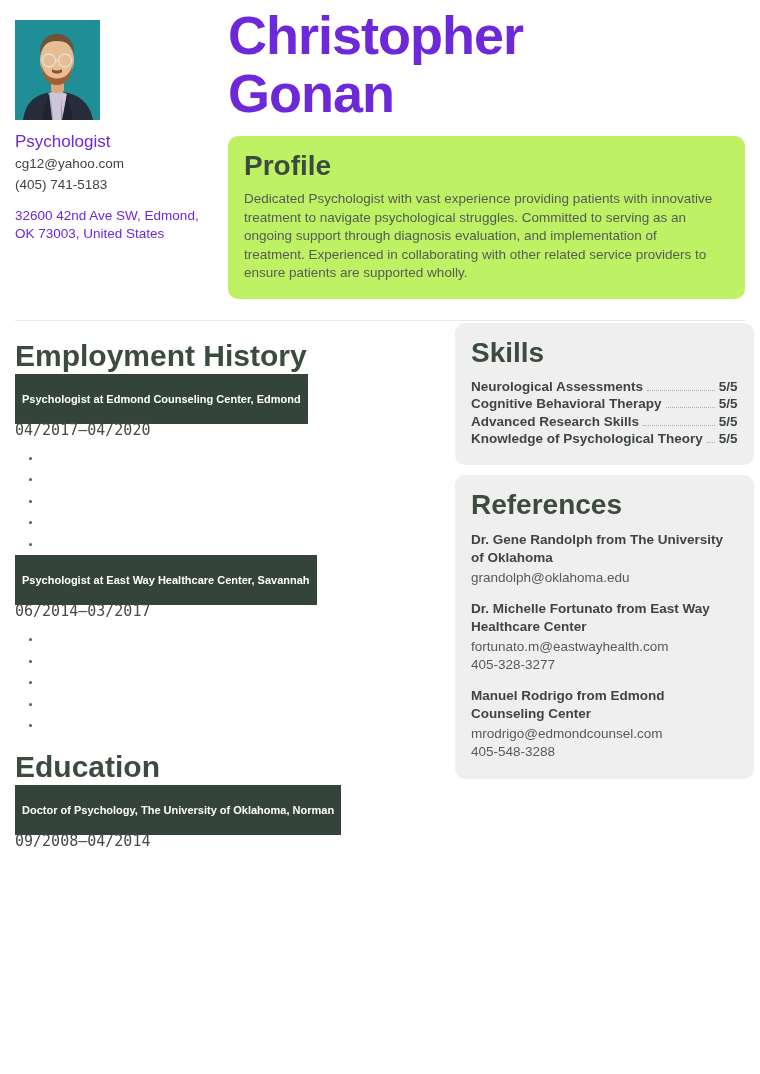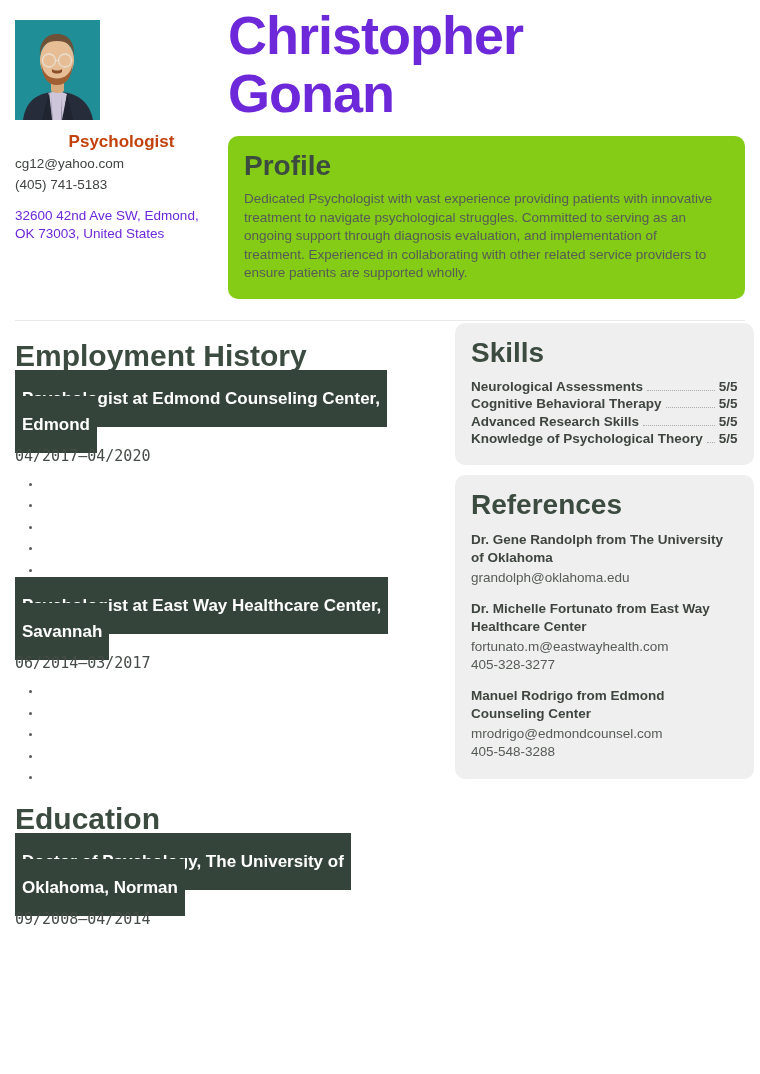--- a/index.html
+++ b/index.html
@@ -11,37 +11,37 @@
     overflow: hidden;
     color: #565b56;
   }
   .page { padding: 0 15px; }
 
   
   .header { display: flex; }
   .header-left { width: 213px; flex: 0 0 213px; }
   .photo-frame { width: 85px; height: 100px; margin-top: 20px; overflow: hidden; }
   .photo-frame svg { display: block; }
-  .contact-title { margin-top: 12px; font-size: 17px; font-weight: 700; color: #c2410c; text-align: center; }
+  .contact-title { margin-top: 12px; font-size: 17px; font-weight: 400; color: #6d28d9; }
   .contact-line { margin-top: 3px; font-size: 13.5px; color: #3e433f; line-height: 18px; }
   .contact-address { margin-top: 13px; font-size: 13.5px; color: #6d28d9; line-height: 18px; width: 200px; }
 
   .header-right { flex: 1; }
   .person-name {
     margin-top: 6px;
     font-size: 54px;
     line-height: 58px;
     font-weight: 700;
     color: #6d28d9;
     letter-spacing: -1px;
     width: 420px;
   }
   .profile-box {
     margin-top: 14px;
-    background: #84cc16;
+    background: #bef264;
     border-radius: 10px;
     padding: 14px 24px 16px 16px;
   }
   .profile-box h2 { font-size: 28px; color: #3c4b3f; font-weight: 700; margin-bottom: 8px; }
   .profile-text { font-size: 13.5px; line-height: 18.5px; color: #565b56; }
 
   .divider { border: none; border-top: 1px solid #e9e9e9; margin-top: 21px; }
 
   
   .body-cols { display: flex; margin-top: 2px; }
@@ -50,21 +50,21 @@
 
   h2.section-h { font-size: 30px; font-weight: 700; color: #3c4b3f; }
   .col-left h2.section-h { margin: 16px 0 13px 0; }
 
   .job { margin-bottom: 15px; }
   .job-title-wrap { max-width: 420px; }
   .job-title {
     display: inline;
     background: #35443a;
     color: #ffffff;
-    font-size: 17px;
+    font-size: 11px;
     font-weight: 700;
     line-height: 26px;
     padding: 19px 7px;
     -webkit-box-decoration-break: clone;
     box-decoration-break: clone;
   }
   .job-dates {
     margin: 9px 0 9px 0;
     font-family: "DejaVu Sans Mono", monospace;
     font-size: 15px;

